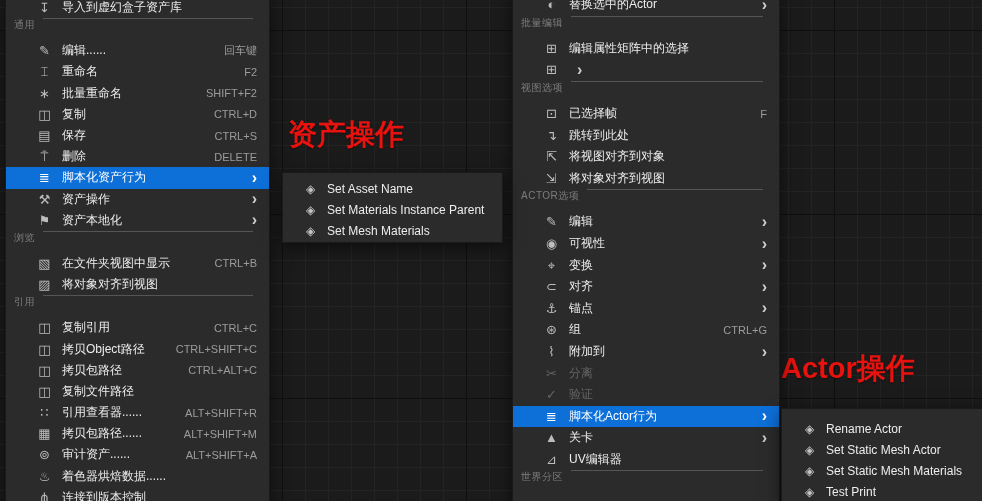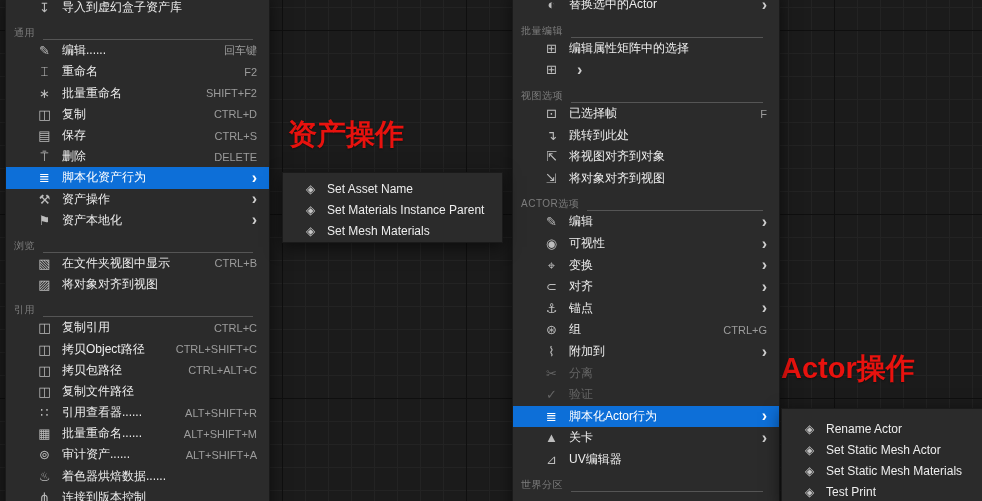--- a/index.html
+++ b/index.html
@@ -25,21 +25,21 @@
   .row{display:flex;align-items:center;height:var(--rh);padding:0 12px 0 6px;color:#ededed;font-size:12px;white-space:nowrap;}
   .row .ic{flex:0 0 17px;margin-left:24px;margin-right:9px;text-align:center;
            color:#bdbdbd;font-size:13px;line-height:1;}
   .submenu .row .ic{margin-left:13px;margin-right:8px;font-size:12px;color:#c4c4c4;}
   .row .lbl{flex:1 1 auto;overflow:hidden;}
   .row .sc{margin-left:8px;color:#9c9c9c;font-size:11px;}
   .row .ar{margin-left:8px;color:#cfcfcf;font-size:16px;font-weight:700;line-height:14px;}
   .row.hl{background:#0d6fd8;}
   .row.hl .ic,.row.hl .lbl,.row.hl .ar{color:#ffffff;}
   .row.dis .ic,.row.dis .lbl{color:#646464;}
-  .sect{display:flex;align-items:flex-end;height:22px;padding:0 16px 0 8px;}
+  .sect{display:flex;align-items:flex-start;height:22px;padding:0 16px 0 8px;}
   .sect .sl{color:#7d7d7d;font-size:10px;letter-spacing:.5px;white-space:nowrap;}
   .sect .ln{flex:1 1 auto;height:1px;background:#555555;margin-left:8px;}
   
   .annot{position:absolute;font-size:29px;font-weight:700;color:#e8120e;line-height:1;
          text-shadow:0 1px 2px rgba(0,0,0,.4);white-space:nowrap;}
   #annot-asset{left:288px;top:120px;}
   #annot-actor{left:781px;top:354px;}
 </style>
 </head>
 <body>
@@ -140,21 +140,21 @@
         <span class="ic">◫</span>
         <span class="lbl">复制文件路径</span>
       </div>
       <div class="row">
         <span class="ic">∷</span>
         <span class="lbl">引用查看器......</span>
         <span class="sc">ALT+SHIFT+R</span>
       </div>
       <div class="row">
         <span class="ic">▦</span>
-        <span class="lbl">批量重命名......</span>
+        <span class="lbl">拷贝包路径......</span>
         <span class="sc">ALT+SHIFT+M</span>
       </div>
       <div class="row">
         <span class="ic">⊚</span>
         <span class="lbl">审计资产......</span>
         <span class="sc">ALT+SHIFT+A</span>
       </div>
       <div class="row">
         <span class="ic">♨</span>
         <span class="lbl">着色器烘焙数据......</span>

